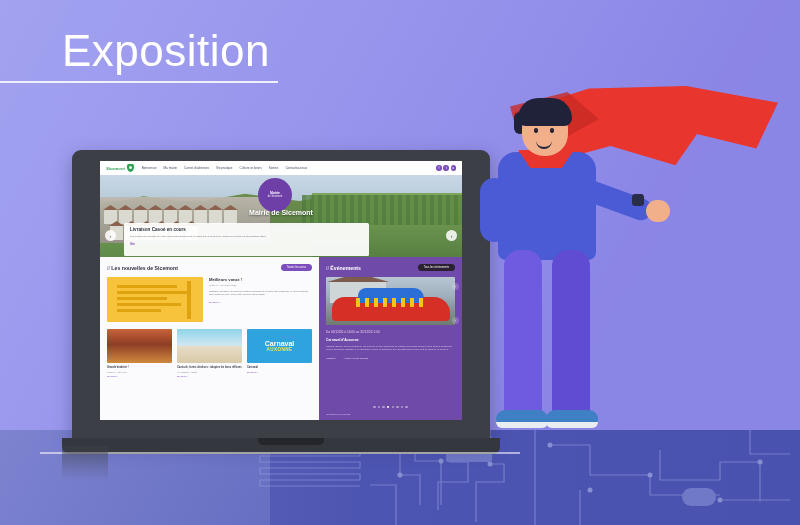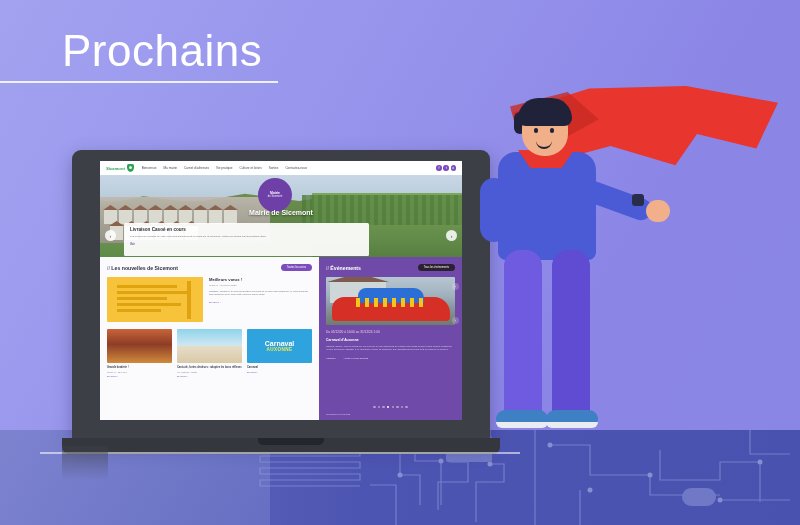--- a/index.html
+++ b/index.html
@@ -206,21 +206,21 @@
           <circle cx="340" cy="60" r="2.5"></circle>
       </g>
       <g fill="#8d98d8">
         <rect x="196" y="6" width="46" height="26" rx="2"></rect>
         <rect x="432" y="58" width="34" height="18" rx="9"></rect>
       </g>
     </svg>
   </div>
 </div>
 
-<div class="title">Prochains</div>
+<div class="title">Exposition</div>
 <div class="title-rule"></div>
 
 <div class="laptop">
   <div class="lid">
     <div class="screen">
 
       <div class="site">
 
         <div class="site-nav">
           <div class="logo">

